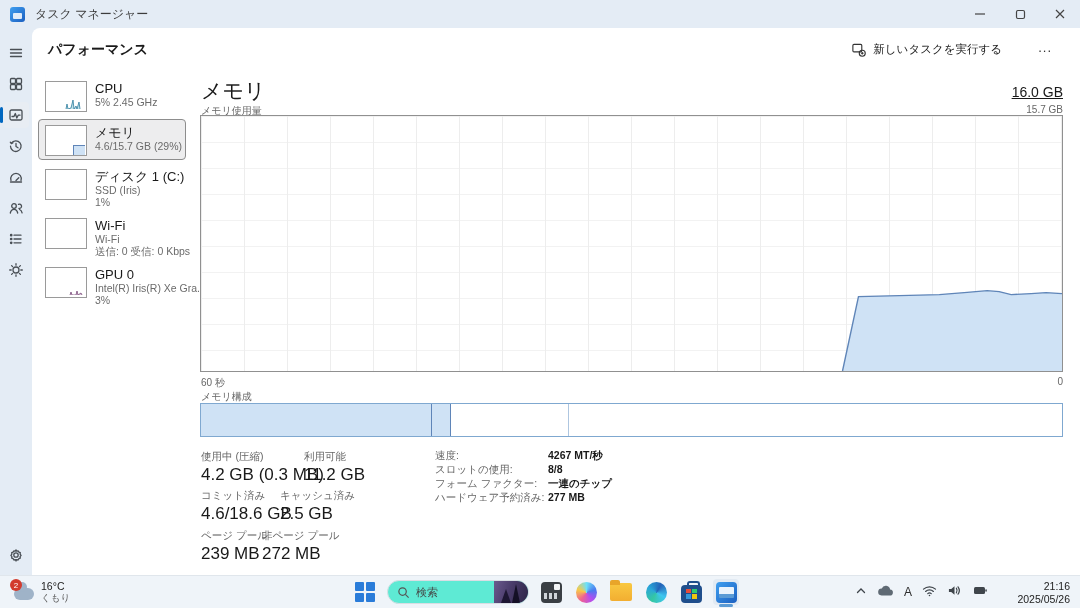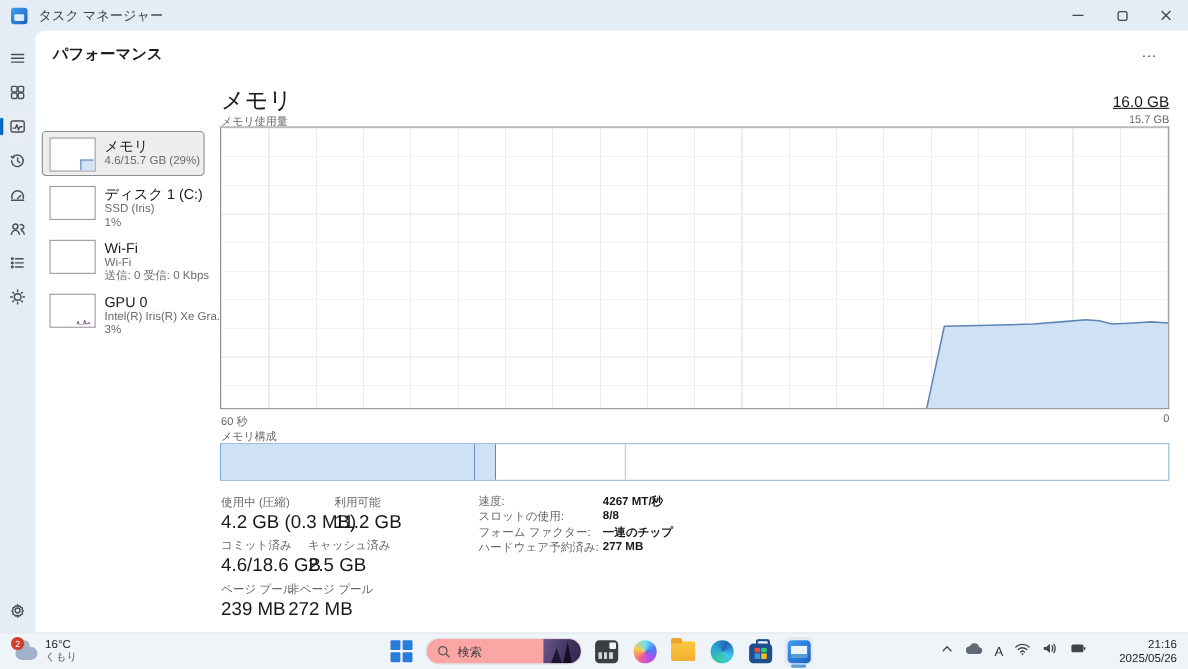--- a/index.html
+++ b/index.html
@@ -78,21 +78,21 @@
   .w-badge{position:absolute;left:-2px;top:-2px;width:12px;height:12px;border-radius:50%;background:#d23b2e;
            color:#fff;font-size:8px;display:flex;align-items:center;justify-content:center;z-index:2;}
   .w-text{line-height:11px;}
   .w-temp{font-size:10.5px;color:#222;}
   .w-cond{font-size:9.5px;color:#5a5a5a;}
   .tb-center{position:absolute;left:352px;bottom:0;height:32px;display:flex;align-items:center;gap:9px;}
   .tb-ico{width:26px;height:26px;display:flex;align-items:center;justify-content:center;border-radius:4px;position:relative;}
   .tb-ico.active{background:#e2eaf3;}
   .tb-ico.active::after{content:"";position:absolute;bottom:-2px;left:50%;transform:translateX(-50%);
            width:14px;height:3px;border-radius:2px;background:#5b9bd5;}
-  .searchpill{width:142px;height:24px;border-radius:12px;background:#fca5a5;border:1px solid #d9dee4;
+  .searchpill{width:142px;height:24px;border-radius:12px;background:#5eead4;border:1px solid #d9dee4;
            display:flex;align-items:center;gap:6px;padding-left:9px;box-sizing:border-box;overflow:hidden;position:relative;}
   .searchpill .s-txt{font-size:11px;color:#444;}
   .s-img{position:absolute;right:0;top:0;width:34px;height:100%;
          background:linear-gradient(110deg,#6b5a8e 0%,#4a3c6b 45%,#2e2547 100%);}
   .s-img::before{content:"";position:absolute;left:7px;bottom:0;width:0;height:0;
          border-left:5px solid transparent;border-right:5px solid transparent;border-bottom:14px solid #1d1733;}
   .s-img::after{content:"";position:absolute;left:18px;bottom:0;width:0;height:0;
          border-left:4px solid transparent;border-right:4px solid transparent;border-bottom:19px solid #141026;}
   .tray{position:absolute;right:92px;bottom:0;height:32px;display:flex;align-items:center;gap:10px;}
   .tray svg{stroke:#3f454b;fill:none;stroke-width:1.3;stroke-linecap:round;}
@@ -211,22 +211,41 @@
     </div>
     <div class="rail-btn rail-gear">
       <svg width="16" height="16" viewBox="0 0 16 16">
           <circle cx="8" cy="8" r="2.2"></circle>
           <path d="M8 2.8l.6 1.4 1.5-.4.8 1.3 1.4.5-.2 1.6 1 1.2-1 1.2.2 1.6-1.4.5-.8 1.3-1.5-.4-.6 1.4-.6-1.4-1.5.4-.8-1.3-1.4-.5.2-1.6-1-1.2 1-1.2-.2-1.6 1.4-.5.8-1.3 1.5.4z"></path>
         </svg>
     </div>
   </div>
 
   <div class="page-title">パフォーマンス</div>
+  <div class="runtask">
+    <svg width="15" height="15" viewBox="0 0 16 16">
+      <rect x="2" y="2.5" width="9.5" height="8" rx="1.2"></rect>
+        <circle cx="12" cy="12" r="3.2"></circle>
+        <path d="M12 10.6v2.8M10.6 12h2.8"></path>
+    </svg>
+    <span>新しいタスクを実行する</span>
+  </div>
   <div class="more-btn">...</div>
 
+  <div class="side-item" style="top:75px;height:43px;">
+    <div class="thumb">
+      <svg width="38" height="27" viewBox="0 0 38 27">
+          <polyline points="20,27 21,22 22,27 25,26 27,18 28,27 30,24 31,27 33,20 34,27" fill="#bfe0e8" stroke="#2e7d9e" stroke-width="0.8"></polyline>
+        </svg>
+    </div>
+    <div class="si-text">
+      <div class="si-title">CPU</div>
+      <div class="si-sub">5% 2.45 GHz</div>
+    </div>
+  </div>
 
   <div class="side-item sel" style="top:119px;height:41px;">
     <div class="thumb">
       <div class="mem-block"></div>
     </div>
     <div class="si-text">
       <div class="si-title">メモリ</div>
       <div class="si-sub">4.6/15.7 GB (29%)</div>
     </div>
   </div>

